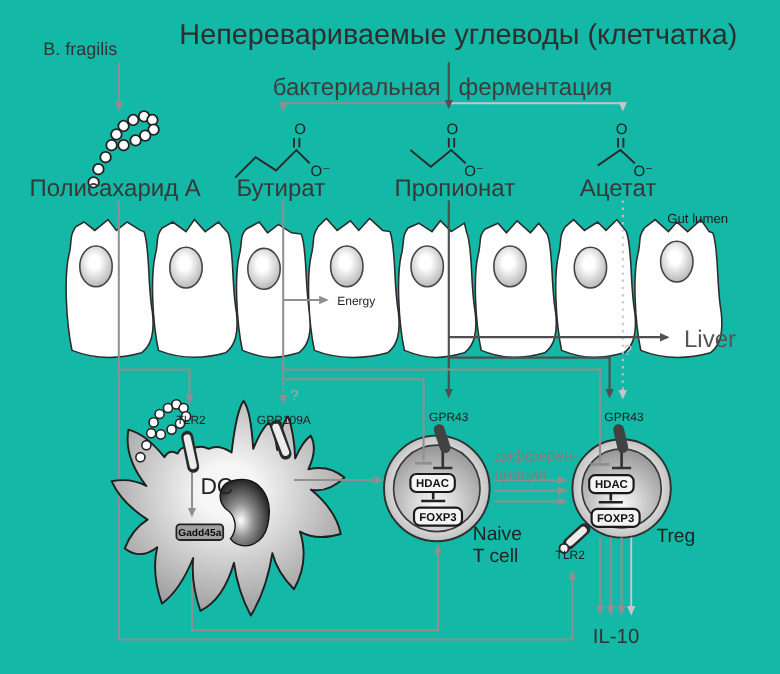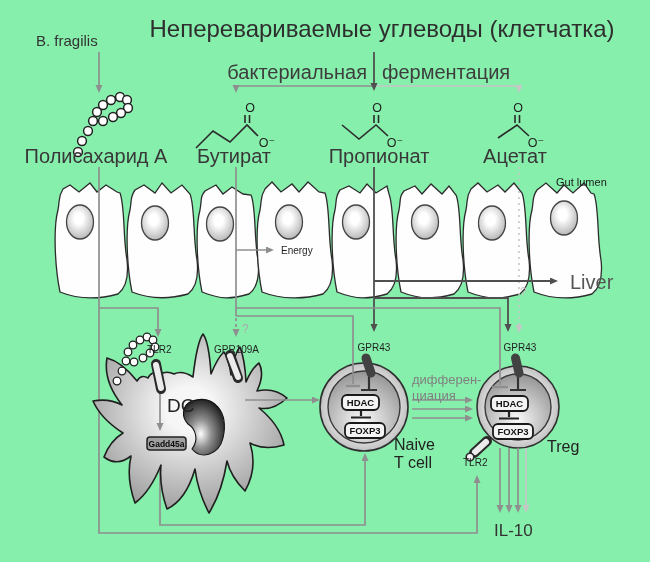--- a/index.html
+++ b/index.html
@@ -1,16 +1,16 @@
 <!DOCTYPE html>
 <html><head>
 <meta charset="utf-8">
 <style>
   html,body{margin:0;padding:0;background:#fff;}
-  .stage{position:relative;width:650px;height:562px;background:#86efac;overflow:hidden;}
+  .stage{position:relative;width:650px;height:562px;background:#14b8a6;overflow:hidden;}
   svg{display:block;}
   text{font-family:"Liberation Sans","DejaVu Sans",sans-serif;fill:#2b2b2b;}
   .t-title{font-size:24px;fill:#2e2e2e;}
   .t-sub{font-size:20px;fill:#3d3d3d;}
   .t-bf{font-size:15px;fill:#333;}
   .t-mol{font-size:20px;fill:#383838;}
   .t-atom{font-size:12.5px;fill:#1f1f1f;}
   .t-small{font-size:10px;fill:#1f1f1f;}
   .t-tiny{font-size:11px;fill:#1a1a1a;}
   .t-cell{font-size:16px;fill:#222;}

